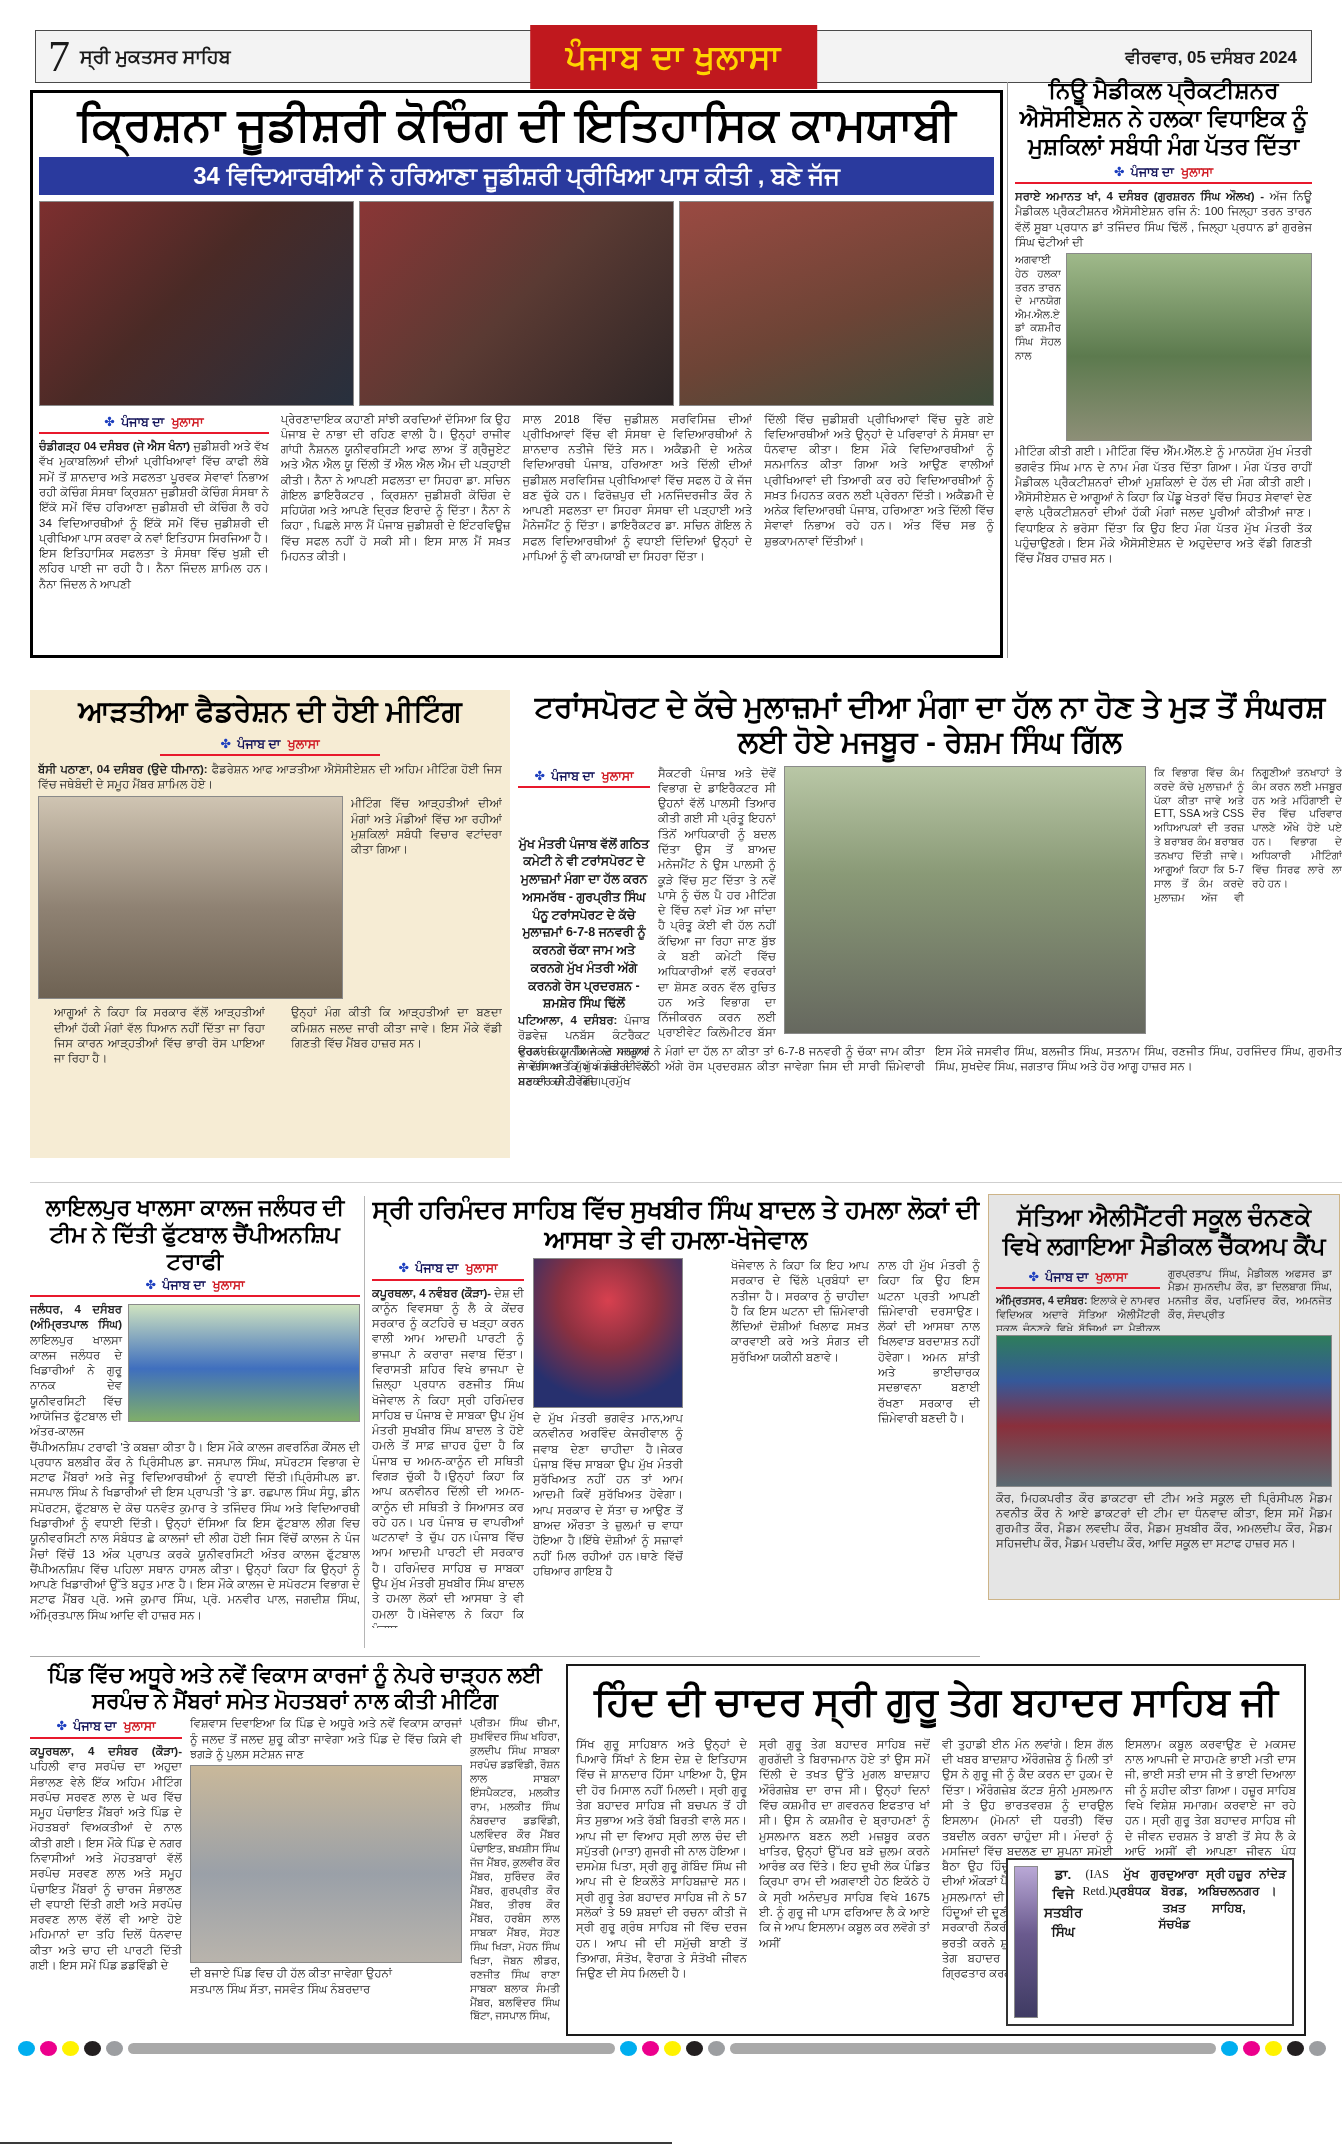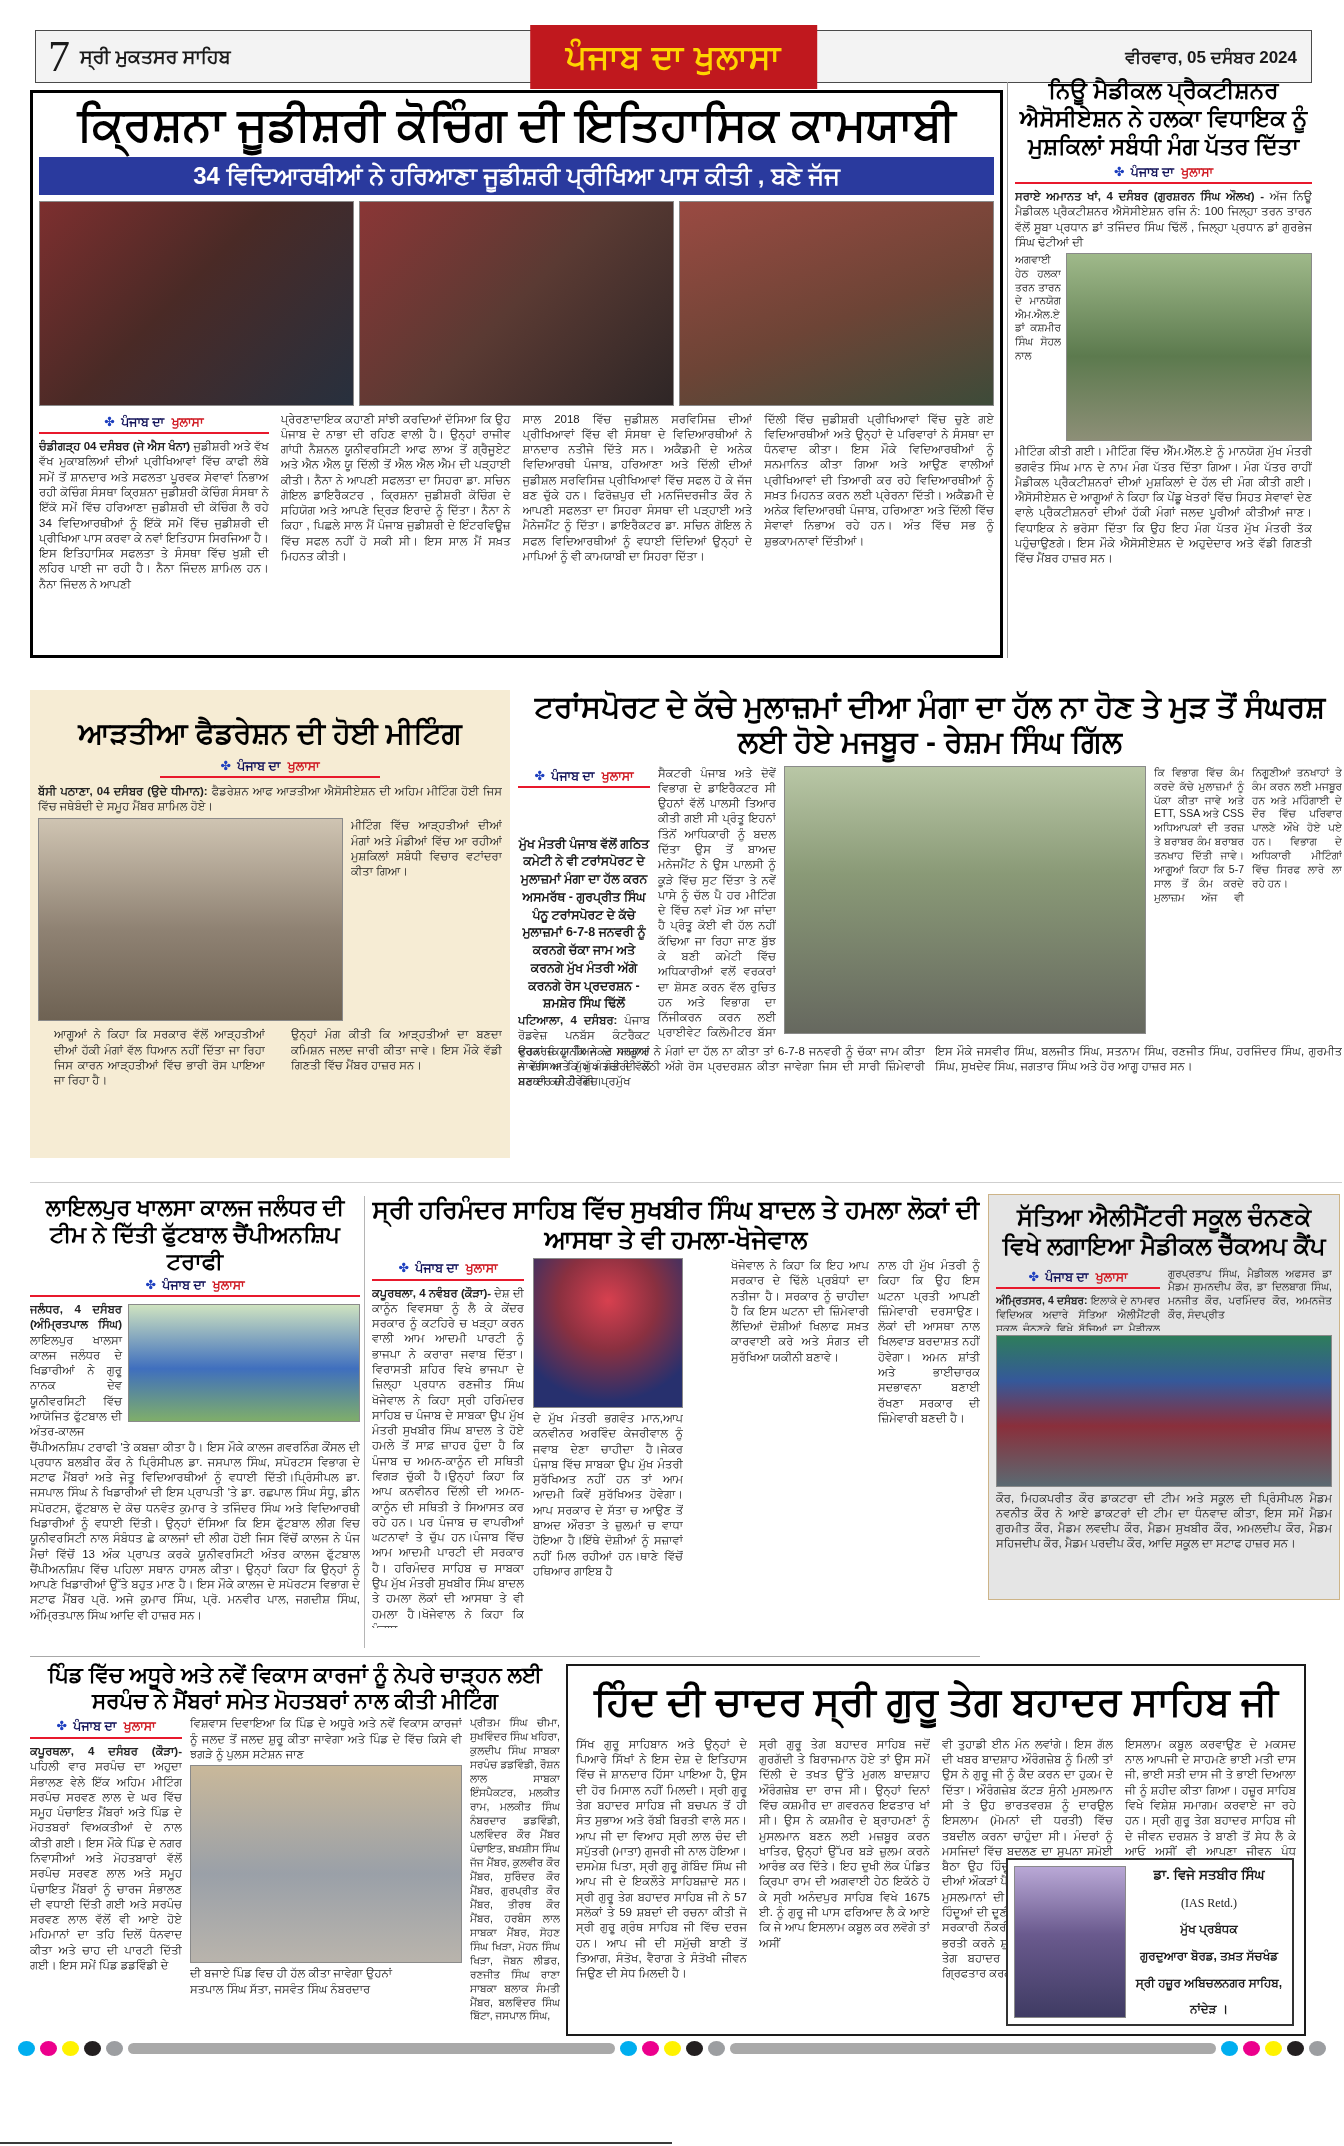--- a/index.html
+++ b/index.html
@@ -47,21 +47,21 @@
   
   .vrule { position:absolute; left:1007px; top:82px; width:1px; height:576px; background:#9a9a9a; }
   .assoc { position:absolute; left:1015px; top:76px; width:297px; height:582px; overflow:hidden; }
   .assoc-hl { font-size:23px; line-height:1.22; margin-bottom:4px; }
   .assoc-row { display:flex; gap:5px; margin:3px 0; }
   .assoc-side { width:46px; font-size:10.5px; line-height:1.3; text-align:justify; }
   .assoc-photo { flex:1; height:188px; background:linear-gradient(180deg,#9fb98a 0%,#5c7a4e 55%,#8d8f77 100%); }
 
   
   .artiya { position:absolute; left:30px; top:690px; width:480px; height:468px;
-            background:#f6ecd4; padding:24px 8px; overflow:hidden; }
+            background:#f6ecd4; padding:2px 8px; overflow:hidden; }
   .artiya-hl { font-size:29px; line-height:1.1; padding:4px 0 8px; }
   .artiya .byline { width:220px; margin:0 auto 6px; }
   .artiya-row { display:flex; gap:8px; margin-top:4px; }
   .artiya-photo { width:305px; height:203px; background:linear-gradient(180deg,#cfc4b2 0%,#8f8273 55%,#6e6253 100%); }
   .artiya-side { flex:1; }
   .artiya-bottom { display:flex; gap:10px; margin-top:6px; }
   .artiya-bottom > div { flex:1;margin-left:16px; }
 
   
   .transport { position:absolute; left:518px; top:690px; width:824px; height:468px; overflow:hidden; }
@@ -115,21 +115,21 @@
 
   .guru { position:absolute; left:566px; top:1664px; width:740px; height:372px; border:2px solid #1a1a1a;
           padding:4px 8px; overflow:hidden; }
   .guru-hl { font-size:39px; line-height:1.15; padding:10px 0 12px; }
   .guru-cols { display:flex; gap:12px; height:250px; }
   .guru-cols > div { flex:1; }
   .author-box { position:absolute; right:10px; bottom:8px; width:288px; height:168px;
                 background:#fff; border:2px solid #333; display:flex; gap:6px; padding:6px; }
   .author-photo { width:112px; height:100%;
                   background:linear-gradient(180deg,#b9a8d6 0%,#6a5a8e 45%,#3f3b63 100%); }
-  .author-info { flex:1; display:flex; flex-direction:column; justify-content:space-between;
+  .author-info { flex:1; display:flex; flex-direction:row; justify-content:space-between;
                  text-align:center; font-weight:bold; font-size:12px; line-height:1.4; }
   .author-info .nm { font-size:13.5px; }
   .author-info .ias { font-family:"Liberation Serif","DejaVu Serif",serif; font-weight:normal; }
 
   
   .press { position:absolute; left:0; top:2040px; width:1344px; height:16px;
            display:flex; align-items:center; gap:5px; padding:0 18px; }
   .dot { width:17px; height:15px; border-radius:50%; flex:0 0 auto; }
   .d-c { background:#00aeef; } .d-m { background:#ec008c; } .d-y { background:#fff200; }
   .d-k { background:#231f20; } .d-g { background:#9c9ea1; }

